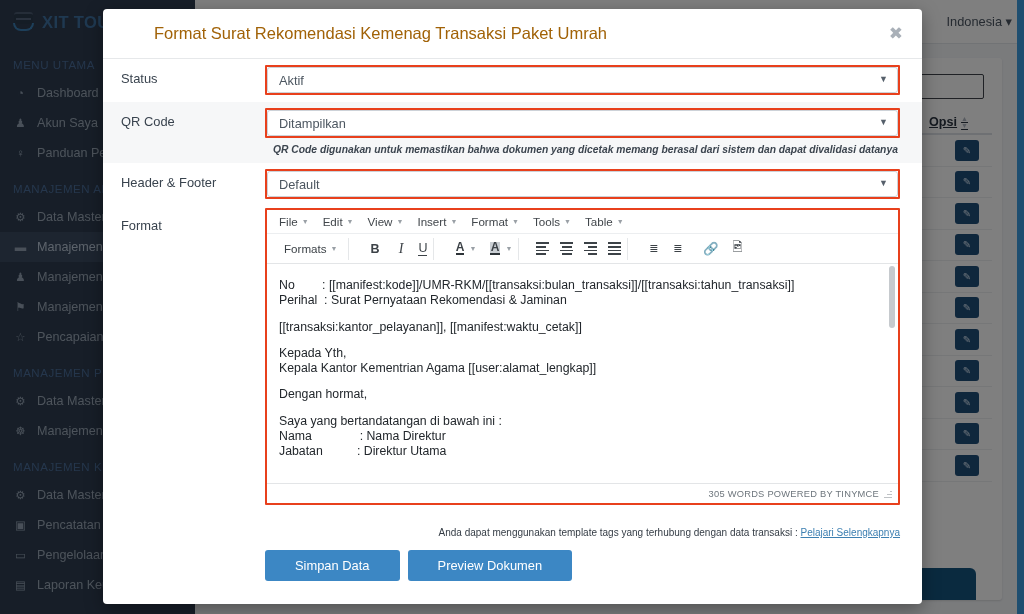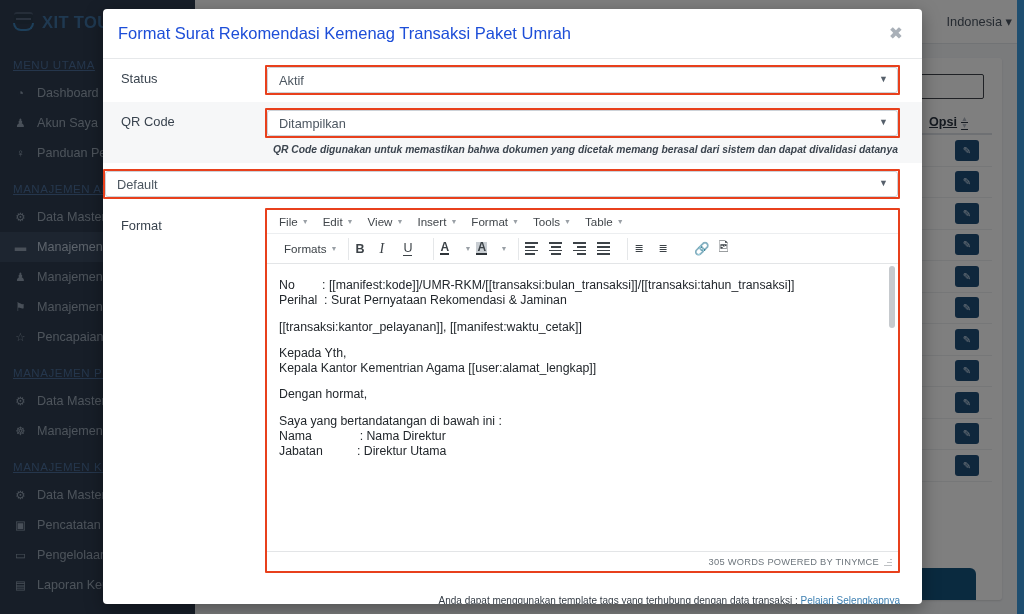--- a/index.html
+++ b/index.html
@@ -36,21 +36,21 @@
     position: absolute; left: 0; top: 11px; width: 21px; height: 8px;
     border: 2px solid #3b7fb5; border-top: none;
     border-radius: 0 0 11px 11px;
   }
   .brand-name {
     color: #3f72a3; font-size: 16.5px; font-weight: bold; letter-spacing: .4px;
     white-space: nowrap;
   }
   .nav-header {
     color: #4a6d99; font-size: 11.5px; letter-spacing: .55px;
-    padding: 15px 0 7px 13px; white-space: nowrap; font-weight: 500; text-decoration: underline;
+    padding: 15px 0 7px 13px; white-space: nowrap; font-weight: 500;
   }
   .nav-item {
     display: flex; align-items: center; gap: 9px;
     padding: 7px 0 7px 13px; color: #9aa7b6; font-size: 12.6px;
     white-space: nowrap; line-height: 16px;
   }
   .nav-item.active { background: #3a4a60; color: #b9c6d6; }
   .nav-ico { width: 15px; font-size: 11.5px; color: #93a1b2; flex: 0 0 15px; text-align: center; }
 
   #topbar {
@@ -114,21 +114,21 @@
   #modal {
     position: absolute; left: 103px; top: 9px; width: 819px; height: 595px;
     background: #ffffff; border-radius: 4px;
     box-shadow: 0 5px 18px rgba(0,0,0,.35);
     display: flex; flex-direction: column; overflow: hidden;
   }
   #modal-header {
     height: 50px; flex: 0 0 50px; border-bottom: 1px solid #e6e8ea;
     display: flex; align-items: center; padding: 0 15px;
   }
-  #modal-title { font-size: 16.5px; color: #1d4ed8; font-weight: normal; }
+  #modal-title { font-size: 16.5px; color: #a16207; font-weight: normal; margin-left: 36px; }
   #modal-close {
     margin-left: auto; font-size: 17px; color: #a9b0b8; line-height: 1;
     padding: 2px 4px;
   }
   #modal-body { flex: 1 1 auto; overflow: hidden; }
 
   .form-row { display: flex; align-items: flex-start; min-height: 33px; }
   .form-row.stripe { background: #f6f7f8; }
   .form-label {
     width: 162px; flex: 0 0 162px; padding: 12px 0 0 18px;
@@ -150,41 +150,41 @@
   }
   .help {
     font-size: 10.3px; color: #3c454f; font-style: italic;
     padding: 6px 0 0 8px; line-height: 12px; font-weight: bold;
   }
 
   
   #editor-wrap { padding: 2px 22px 0 0; }
   #editor {
     background: #ffffff; display: flex; flex-direction: column;
-    height: 361px;
+    height: 293px;
   }
   .mce-menubar {
     display: flex; align-items: center; gap: 2px;
     height: 24px; flex: 0 0 24px; padding-left: 6px;
     border-bottom: 1px solid #eceef0; background: #fff;
   }
   .mce-menu-btn {
     font-size: 11.6px; color: #41464b; padding: 2px 6px;
     display: flex; align-items: center; gap: 4px;
   }
   .mce-menu-btn .caret { font-size: 7px; color: #9aa0a6; }
   .mce-toolbar {
     display: flex; align-items: center; height: 30px; flex: 0 0 30px;
     padding-left: 6px; border-bottom: 1px solid #e3e5e7; background: #fff;
   }
   .tb-group { display: flex; align-items: center; padding: 0 6px; height: 22px; }
   .tb-group + .tb-group { border-left: 1px solid #e5e7e9; }
   .tb-btn {
     width: 24px; height: 22px; display: flex; align-items: center;
-    justify-content: flex-start; font-size: 12.5px; color: #3c4247;
+    justify-content: flex-end; font-size: 12.5px; color: #3c4247;
   }
   .tb-btn.txt { width: auto; font-size: 11.6px; padding: 0 5px; gap: 4px; }
   .tb-btn .caret { font-size: 7px; color: #9aa0a6; }
   .ico-A { font-weight: bold; font-size: 12px; line-height: 11px; }
   .ico-A.underline { border-bottom: 2.5px solid #2d3338; }
   .ico-A.hilite { background: #c9ced3; padding: 0 1px; border-bottom: 2.5px solid #2d3338; }
   .align-ico { display: flex; flex-direction: column; gap: 2px; width: 13px; }
   .align-ico i { display: block; height: 1.6px; background: #3c4247; }
   .align-ico.l i:nth-child(2) { width: 70%; }
   .align-ico.l i:nth-child(4) { width: 70%; }
@@ -433,20 +433,21 @@
           <div class="sel">
             <span>Ditampilkan</span>
             <span class="chev">▼</span>
           </div>
         </div>
         <div class="help">QR Code digunakan untuk memastikan bahwa dokumen yang dicetak memang berasal dari sistem dan dapat divalidasi datanya</div>
       </div>
     </div>
 
     <div class="form-row">
+      <div class="form-label">Header &amp; Footer</div>
       <div class="form-field">
         <div class="hl">
           <div class="sel">
             <span>Default</span>
             <span class="chev">▼</span>
           </div>
         </div>
       </div>
     </div>
 

